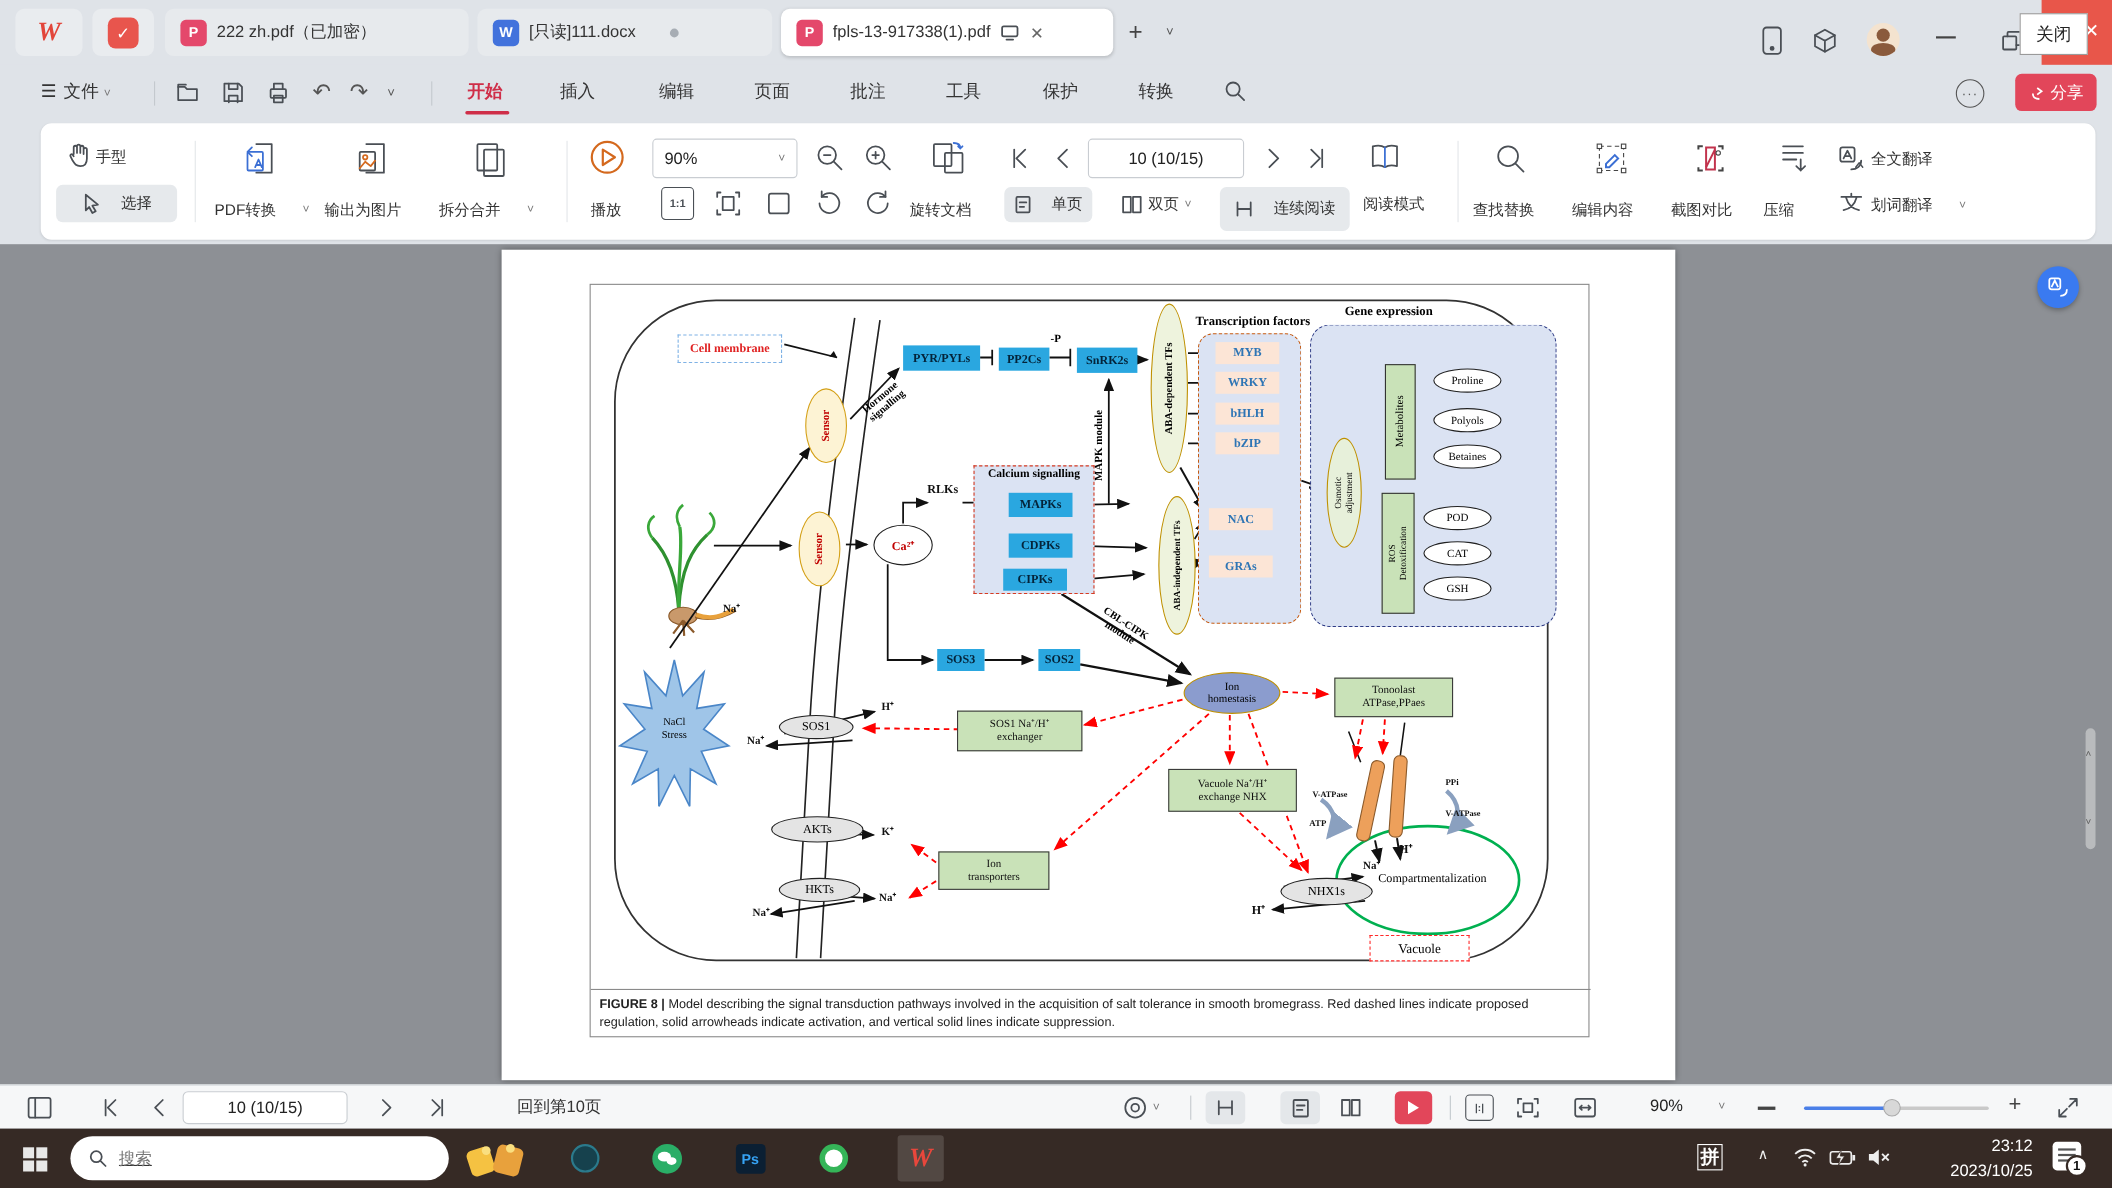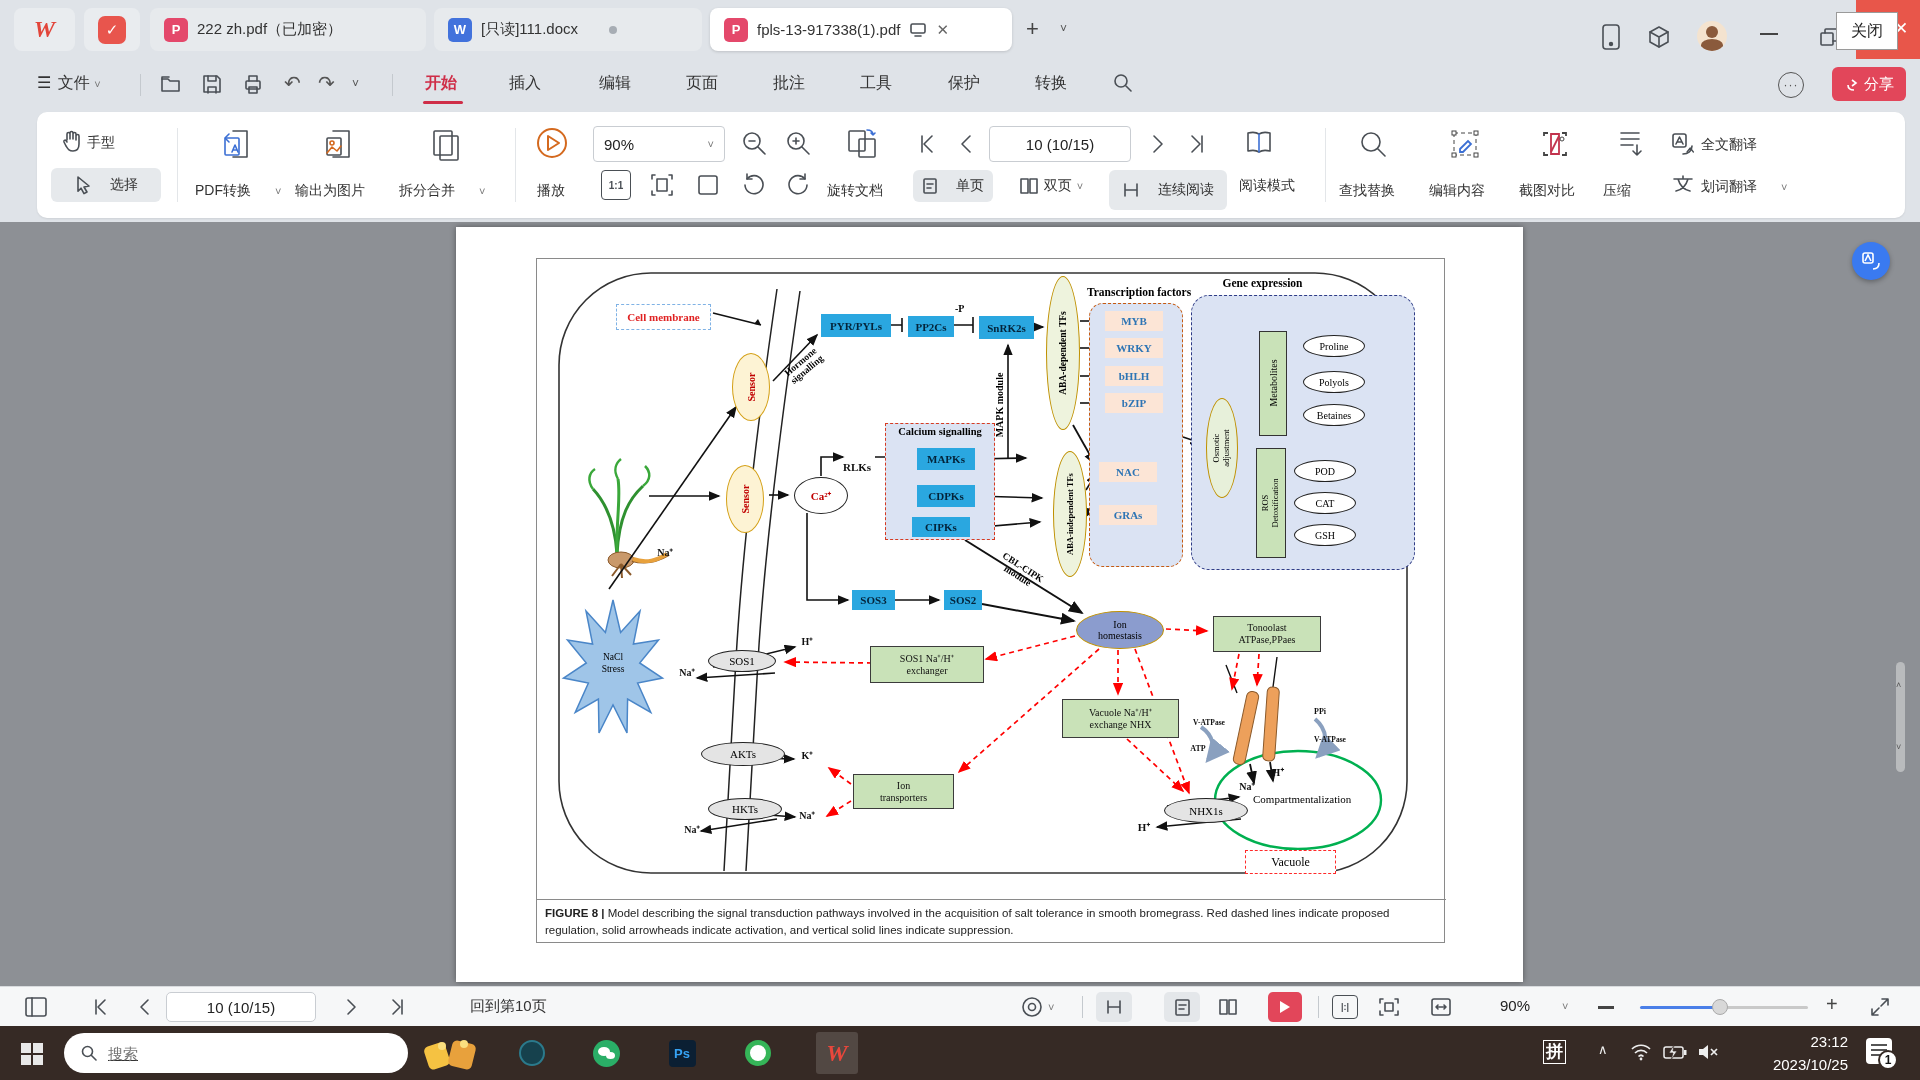--- a/index.html
+++ b/index.html
@@ -464,21 +464,21 @@
           <div>ROS</div>
           <div>Detoxification</div>
         </div>
       <div class="wellipse" style="left:766px;top:76px">Proline</div>
       <div class="wellipse" style="left:766px;top:112px">Polyols</div>
       <div class="wellipse" style="left:766px;top:145px">Betaines</div>
       <div class="wellipse" style="left:757px;top:201px">POD</div>
       <div class="wellipse" style="left:757px;top:233px">CAT</div>
       <div class="wellipse" style="left:757px;top:265px">GSH</div>
 
-      <div class="abs ionlbl" style="left:320px;top:208px;font-size:11px">RLKs</div>
+      <div class="abs ionlbl" style="left:320px;top:186px;font-size:11px">RLKs</div>
       <div class="abs flexc" style="left:257px;top:218px;width:54px;height:37px;border:1.5px solid #222;border-radius:50%;background:#fff;color:#c00000;font-weight:bold;font-size:11px">Ca²⁺</div>
       <div class="bluebox" style="left:380px;top:189px;width:58px;height:22px">MAPKs</div>
       <div class="bluebox" style="left:380px;top:226px;width:58px;height:22px">CDPKs</div>
       <div class="bluebox" style="left:375px;top:258px;width:58px;height:20px">CIPKs</div>
       <div class="rot" style="left:483px;top:313px;font-weight:bold;font-size:9.5px;line-height:1.1;transform:translate(-50%,-50%) rotate(33deg)">
           <div>CBL-CIPK</div>
           <div>module</div>
         </div>
 
       <div class="bluebox" style="left:315px;top:331px;width:43px;height:20px">SOS3</div>

